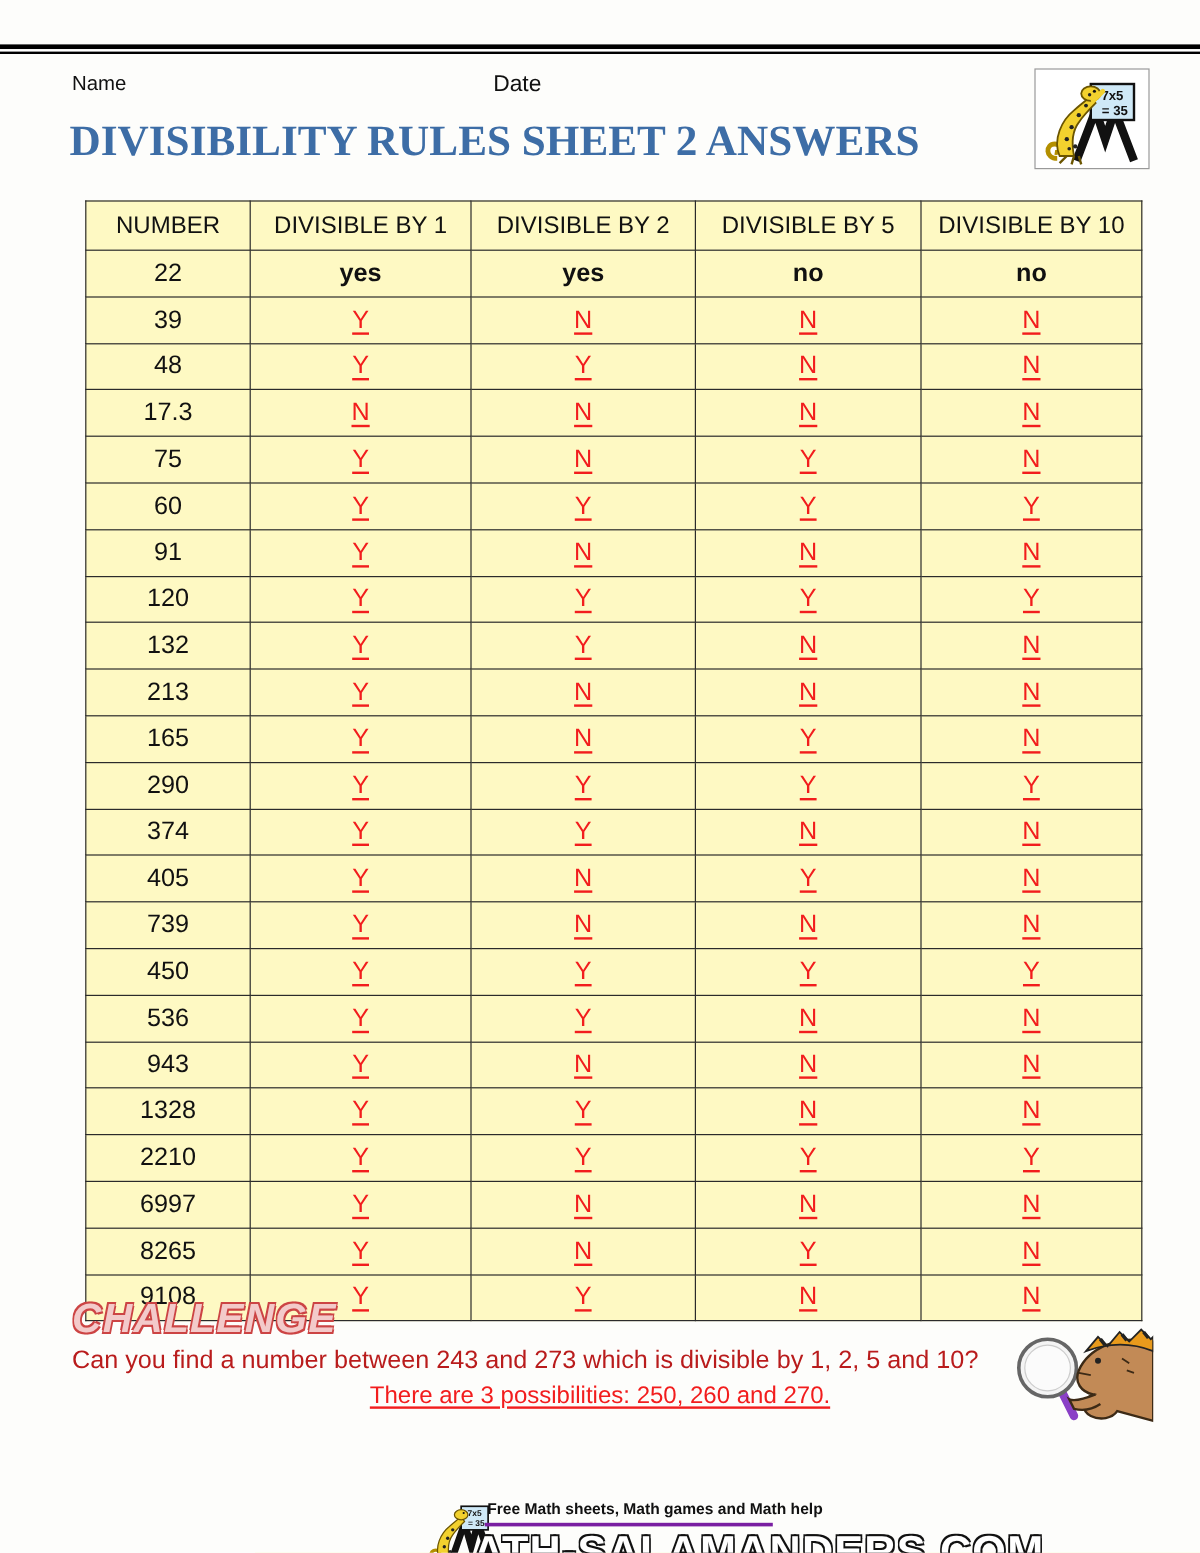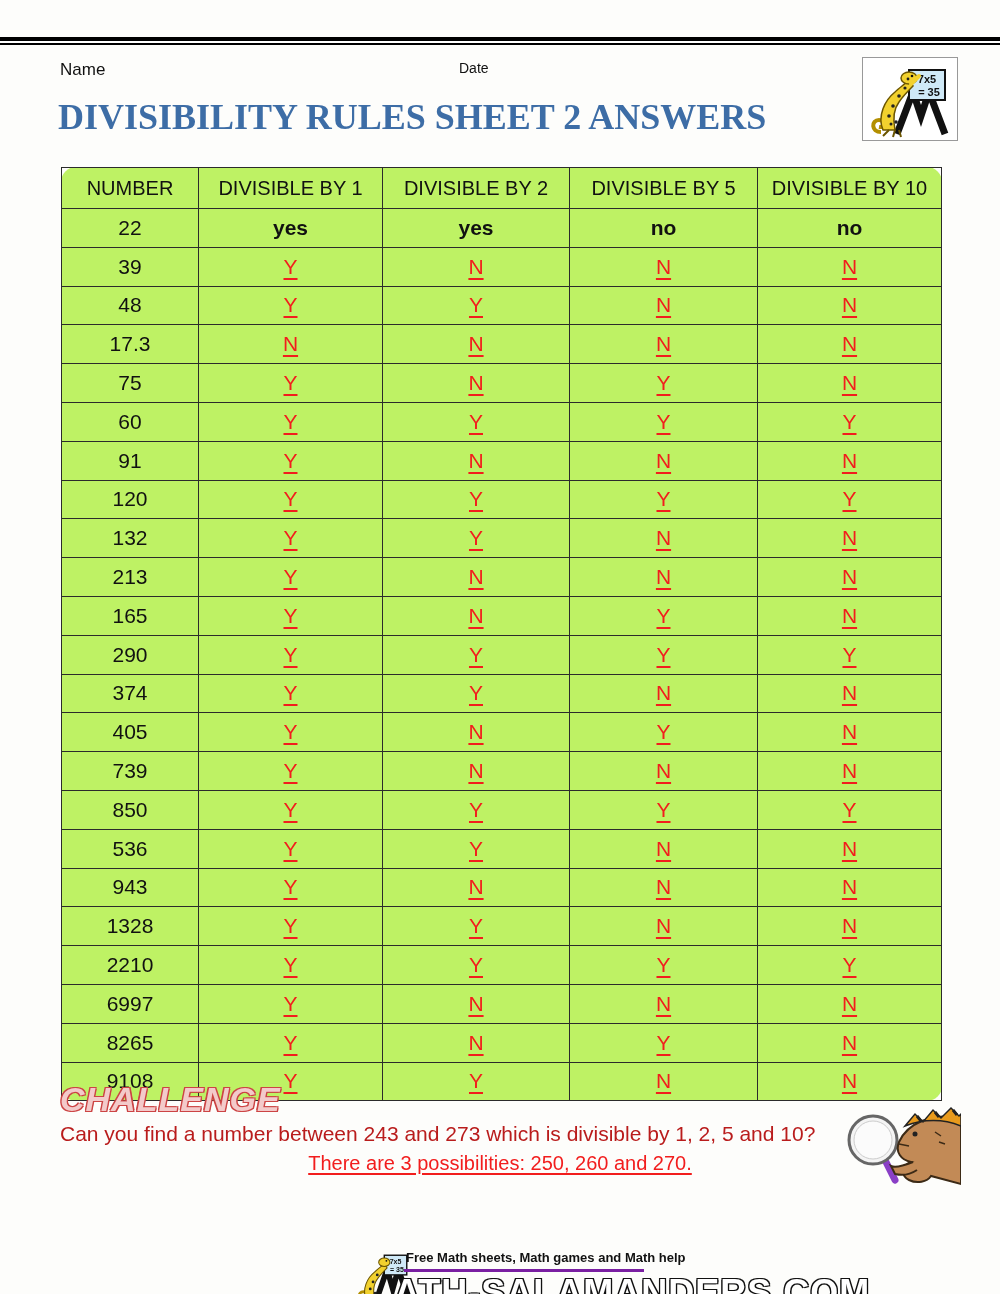--- a/index.html
+++ b/index.html
@@ -12,39 +12,38 @@
   }
   .page{position:absolute;inset:0;}
 
   
   .topbar{position:absolute;left:0;top:37px;width:1000px;}
   .topbar .thick{height:4px;background:#000;}
   .topbar .gap{height:2px;background:#fff;}
   .topbar .thin{height:2px;background:#000;}
 
   .name-label{position:absolute;left:60px;top:60px;font-size:17px;}
-  .date-label{position:absolute;left:411px;top:60px;font-size:14px;margin-left:48px;}
+  .date-label{position:absolute;left:411px;top:60px;font-size:19px;}
 
   .logo-box{
     position:absolute;left:862px;top:57px;width:96px;height:84px;
     border:1px solid #999;background:#fff;box-sizing:border-box;
   }
 
   .title{
     position:absolute;left:58px;top:96px;margin:0;
     font-family:"Liberation Serif",serif;
     font-size:36px;font-weight:600;letter-spacing:0px;
     color:#3d6da6;white-space:nowrap;
   }
 
   table.div-table{
-    position:absolute;left:61px;top:167px;width:880px;
+    position:absolute;left:71px;top:167px;width:880px;
     border-collapse:collapse;table-layout:fixed;
-    background:#bef264;
-    border-radius:15px;
+    background:#fef9c3;
   }
   table.div-table th, table.div-table td{
     border:1.5px solid #2b2b2b;
     text-align:center;vertical-align:middle;
     padding:0;
   }
   table.div-table th{
     height:40px;font-size:20px;font-weight:400;
   }
   table.div-table td{height:37.8px;font-size:21px;}
@@ -255,21 +254,21 @@
           <td class="answer">N</td>
         </tr>
         <tr>
           <td class="num">739</td>
           <td class="answer">Y</td>
           <td class="answer">N</td>
           <td class="answer">N</td>
           <td class="answer">N</td>
         </tr>
         <tr>
-          <td class="num">850</td>
+          <td class="num">450</td>
           <td class="answer">Y</td>
           <td class="answer">Y</td>
           <td class="answer">Y</td>
           <td class="answer">Y</td>
         </tr>
         <tr>
           <td class="num">536</td>
           <td class="answer">Y</td>
           <td class="answer">Y</td>
           <td class="answer">N</td>

